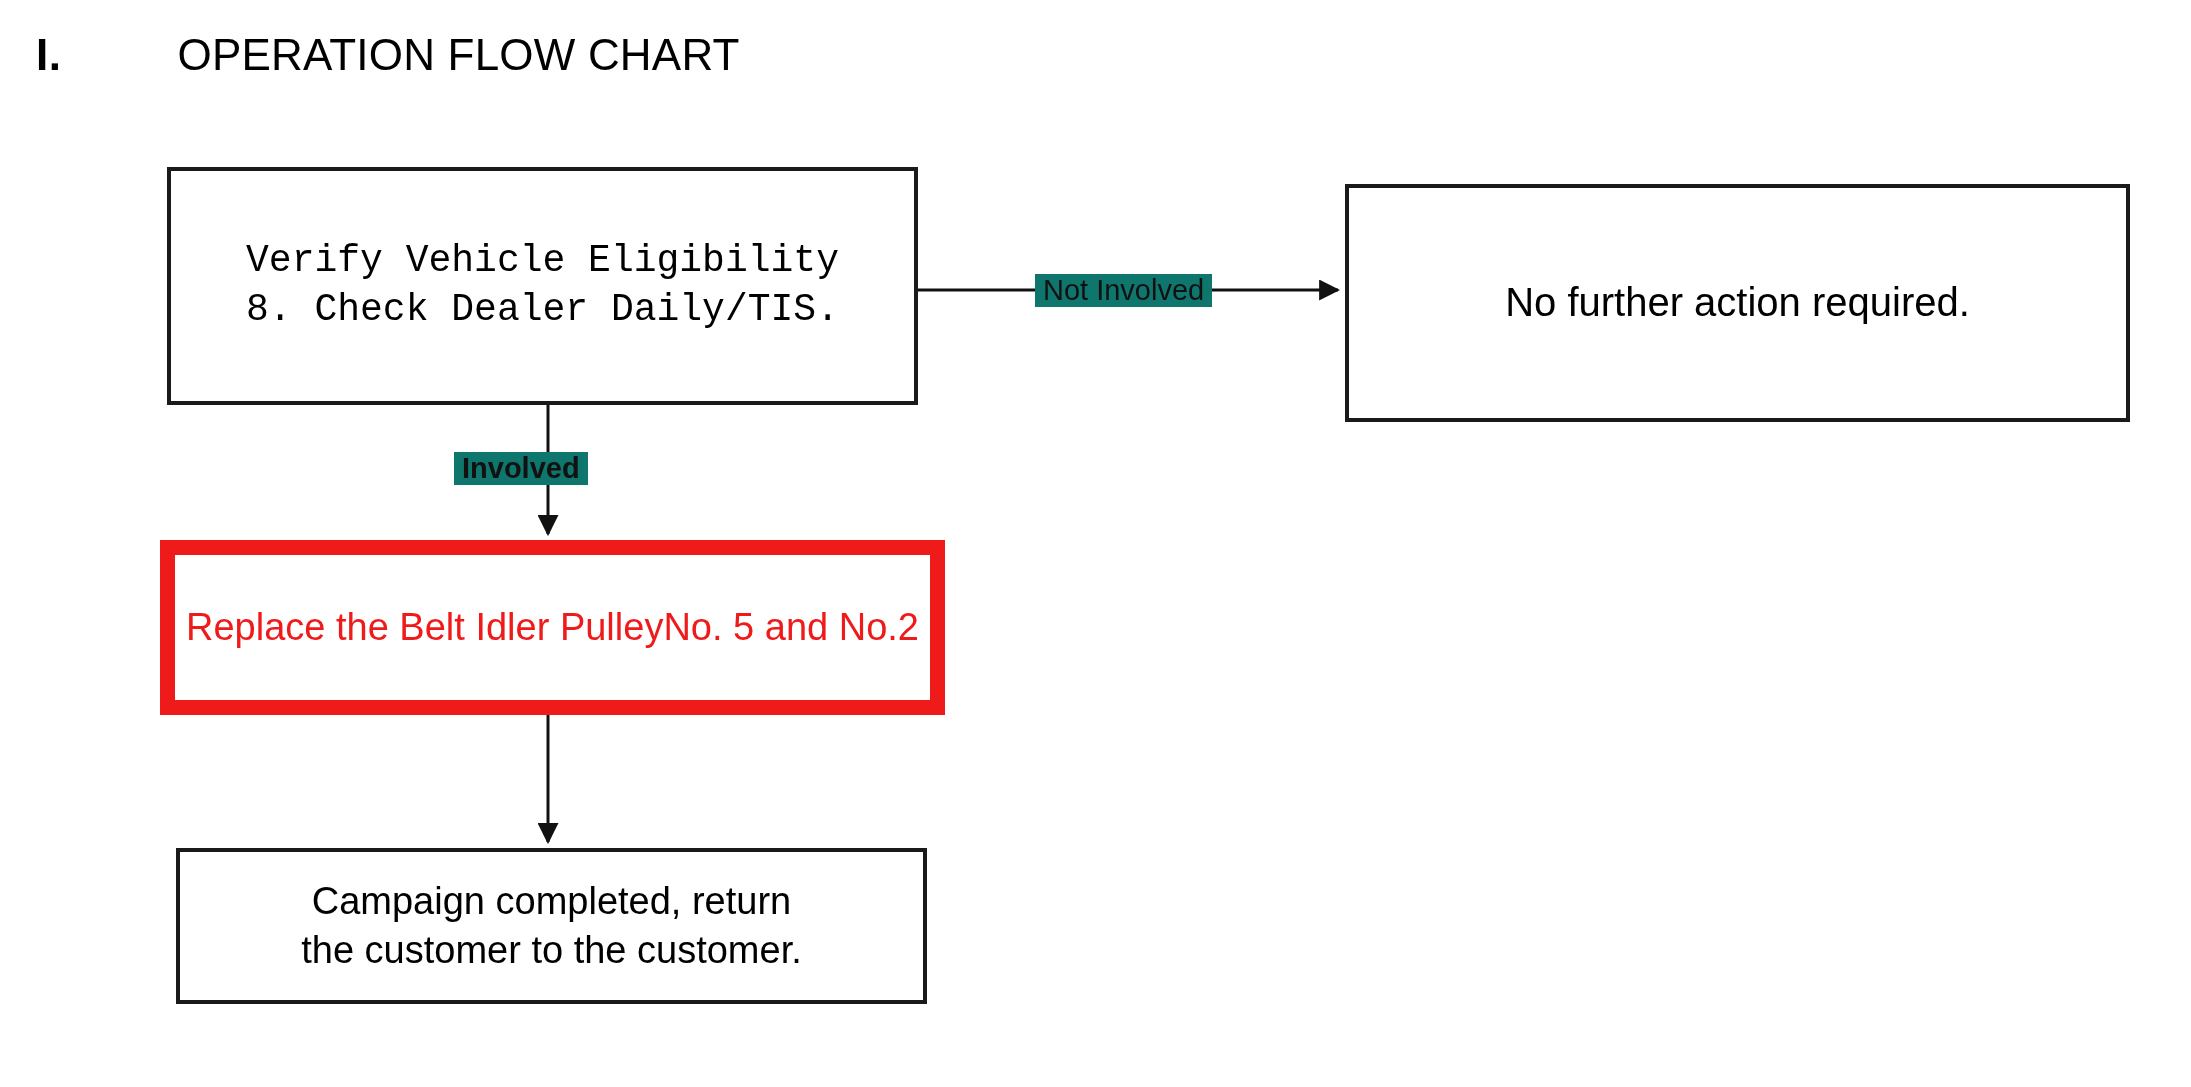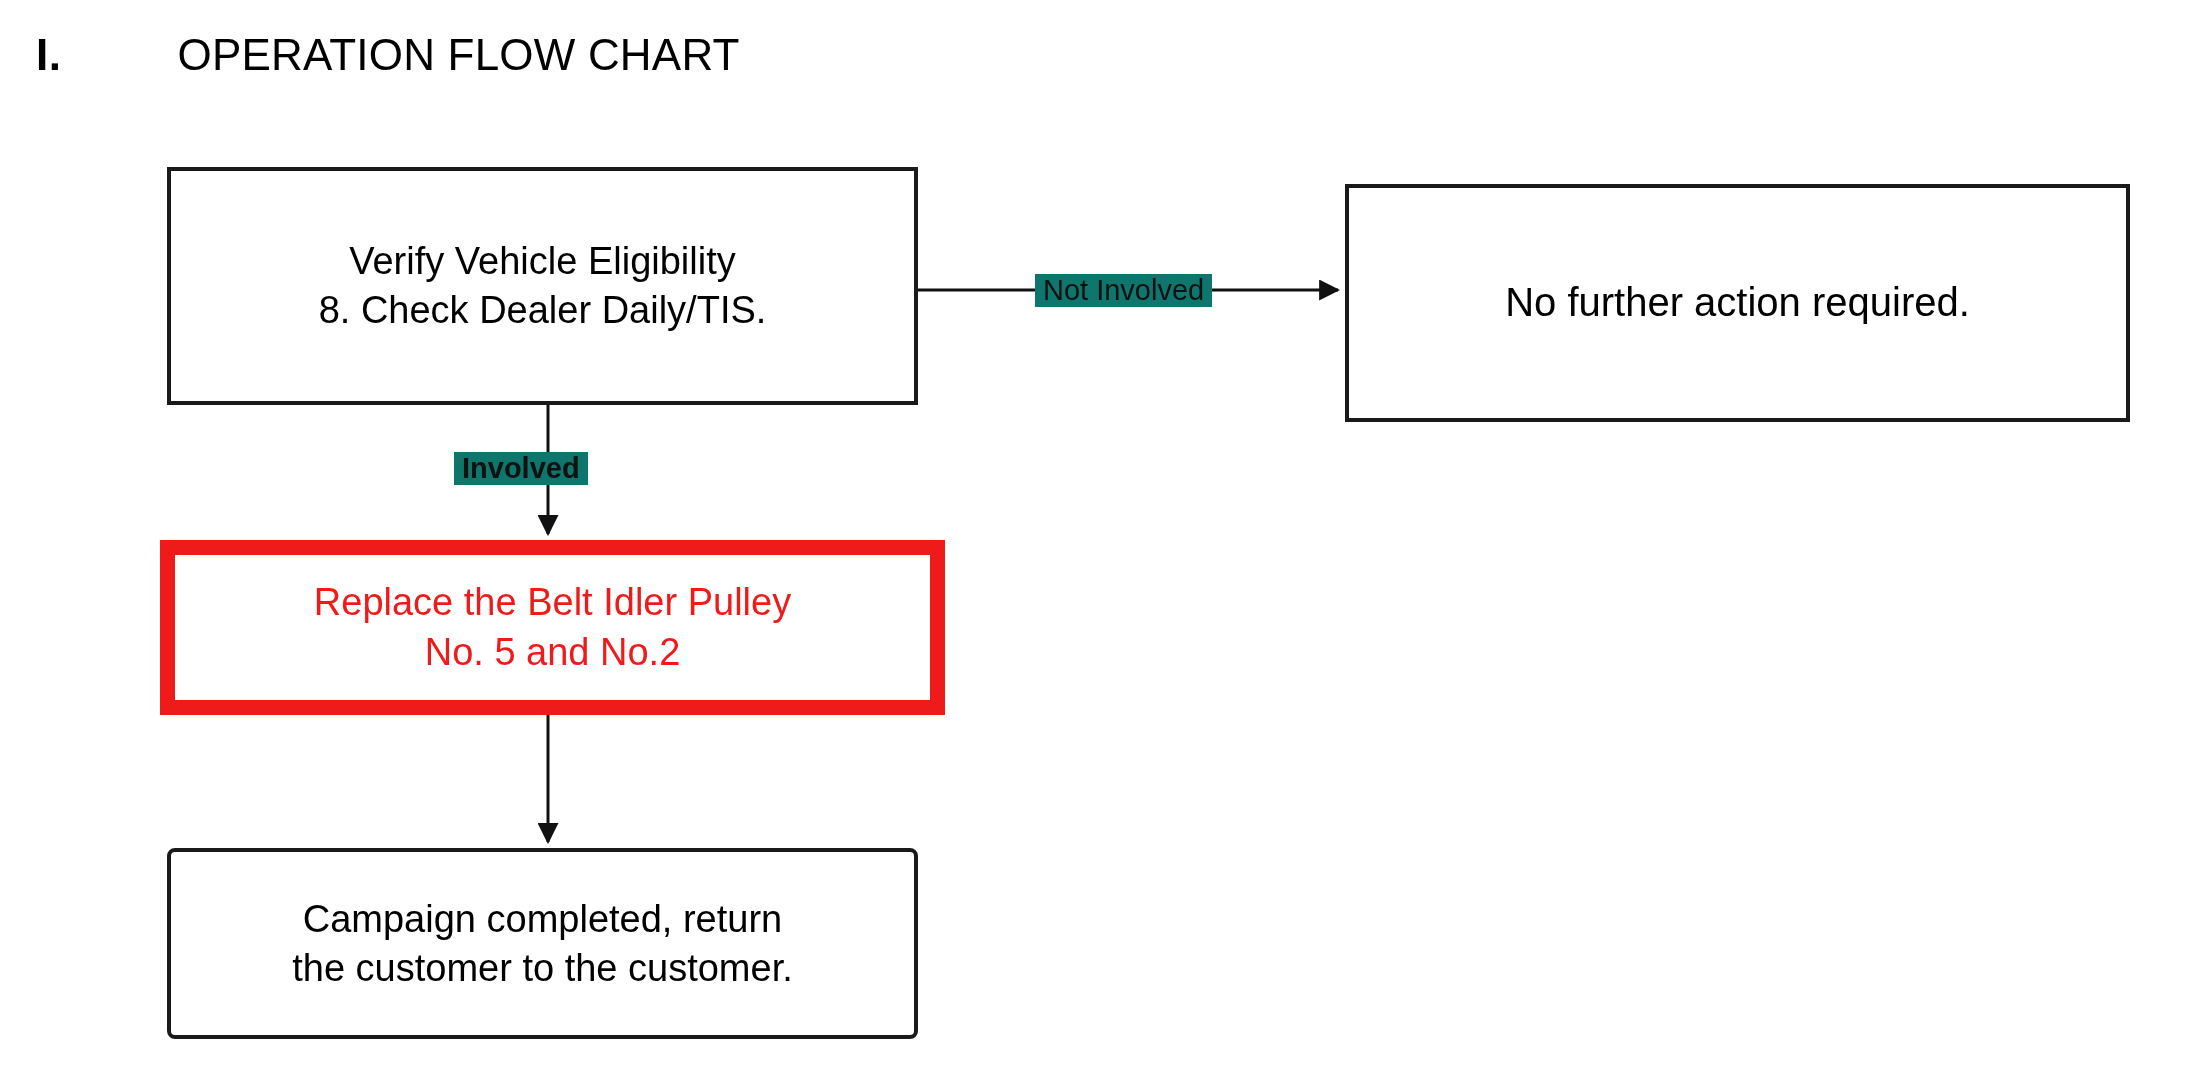--- a/index.html
+++ b/index.html
@@ -58,53 +58,53 @@
     display: block;
     white-space: nowrap;
   }
 
   
   #box-verify {
     left: 167px;
     top: 167px;
     width: 751px;
     height: 238px;
+    font-family: Liberation Mono, monospace;
   }
 
   
   #box-no-action {
     left: 1345px;
     top: 167px;
     width: 785px;
     height: 238px;
     font-size: 40px;
     margin-top: 17px;
   }
 
   
   #box-completed {
-    left: 167px;
+    left: 176px;
     top: 848px;
     width: 751px;
-    height: 191px;
-    border-radius: 8px;
+    height: 156px;
   }
 
   
   #box-replace {
     position: absolute;
     left: 160px;
     top: 540px;
     width: 785px;
     height: 175px;
     box-sizing: border-box;
     background: #ffffff;
     border: 15px solid #ef1b1b;
     display: flex;
-    flex-direction: column;
+    flex-direction: row;
     align-items: center;
     justify-content: center;
     text-align: center;
     color: #ef1b1b;
     font-size: 38px;
     line-height: 1.3;
   }
   #box-replace .line {
     display: block;
     white-space: nowrap;

